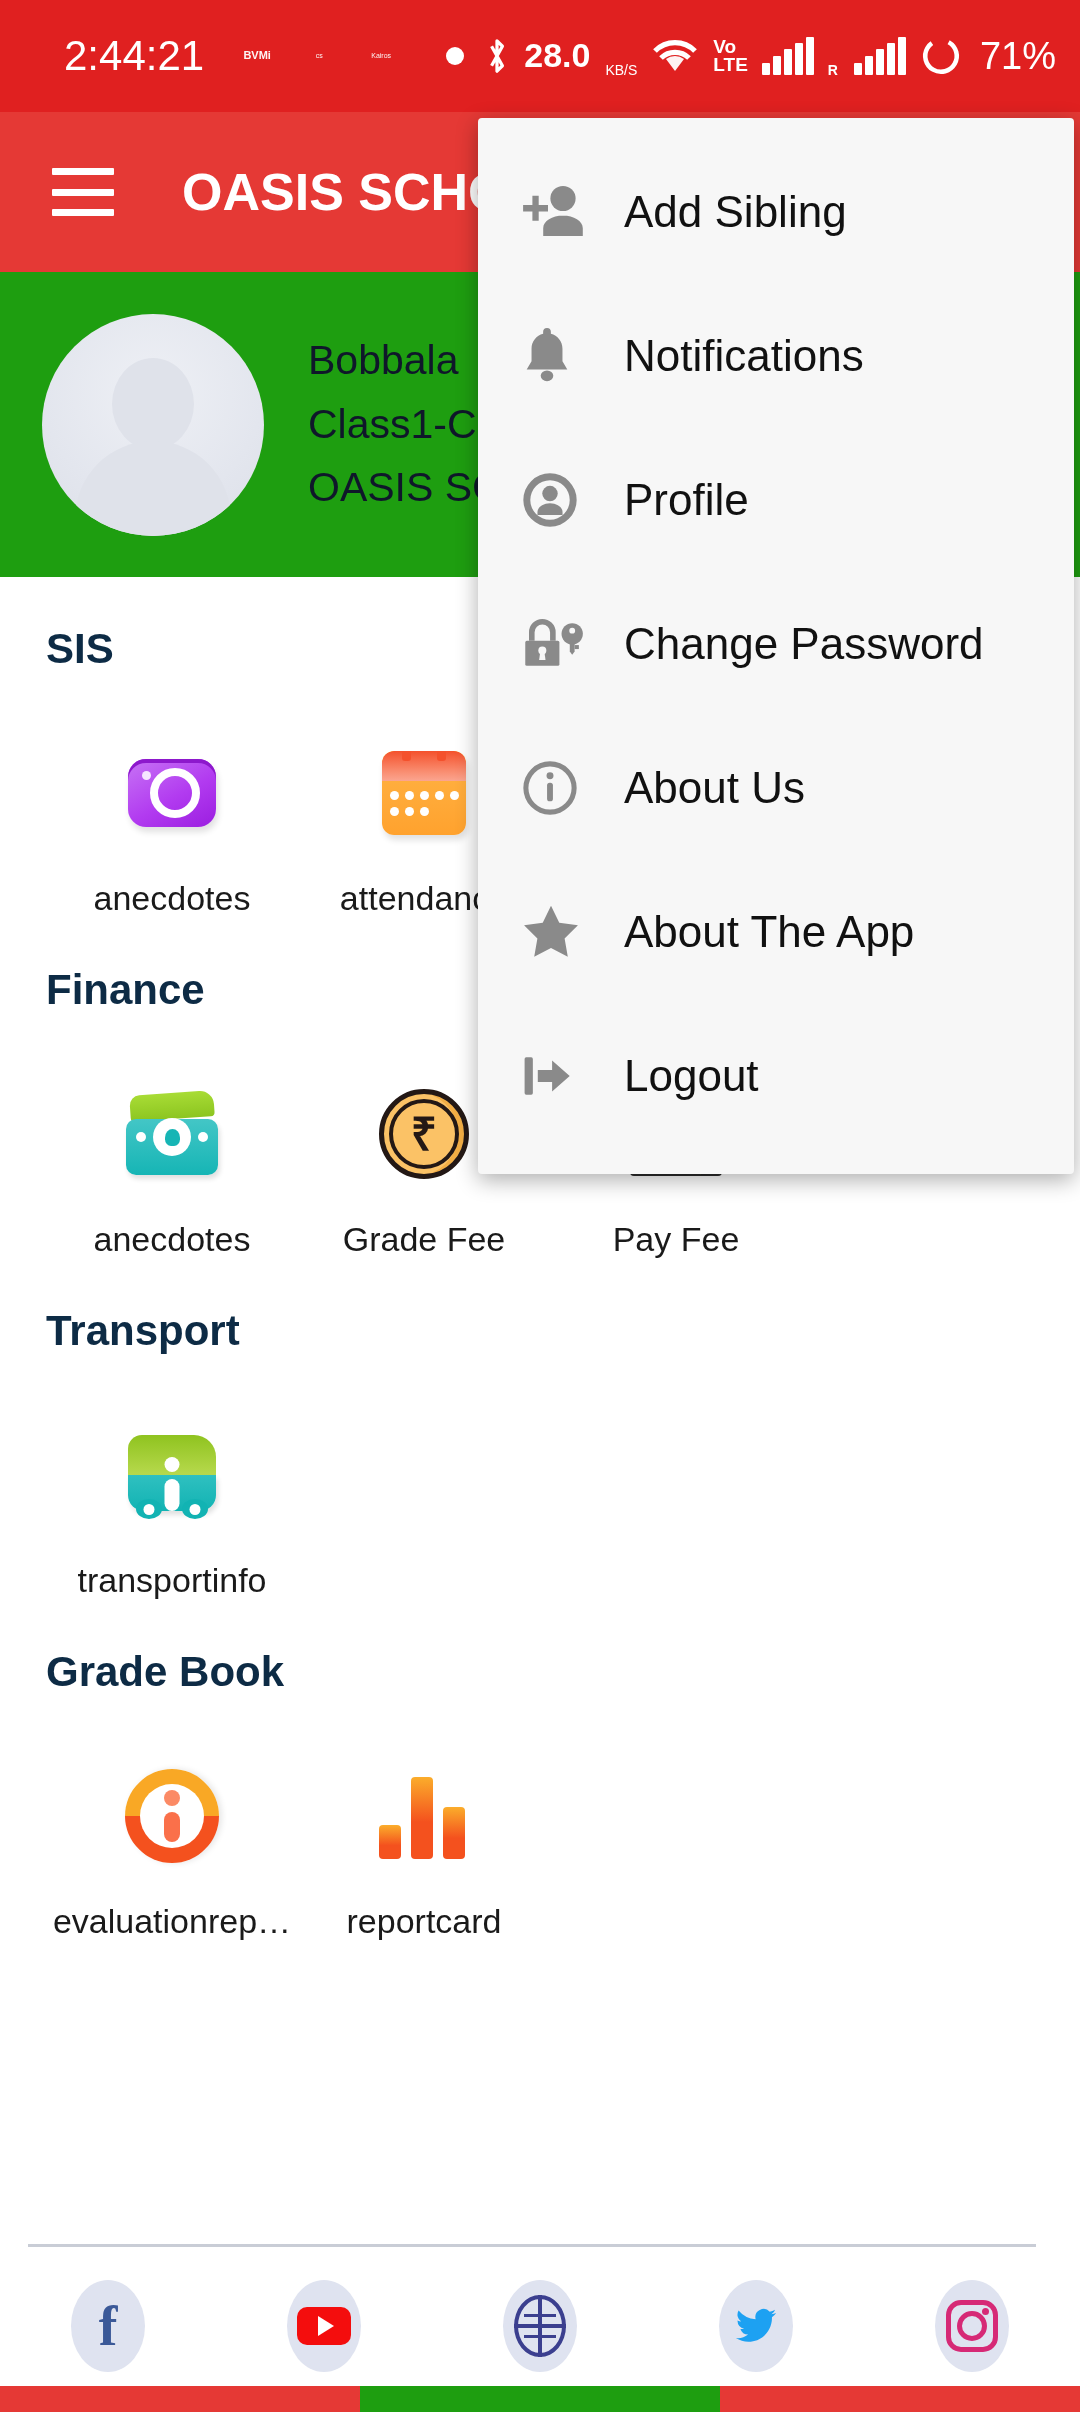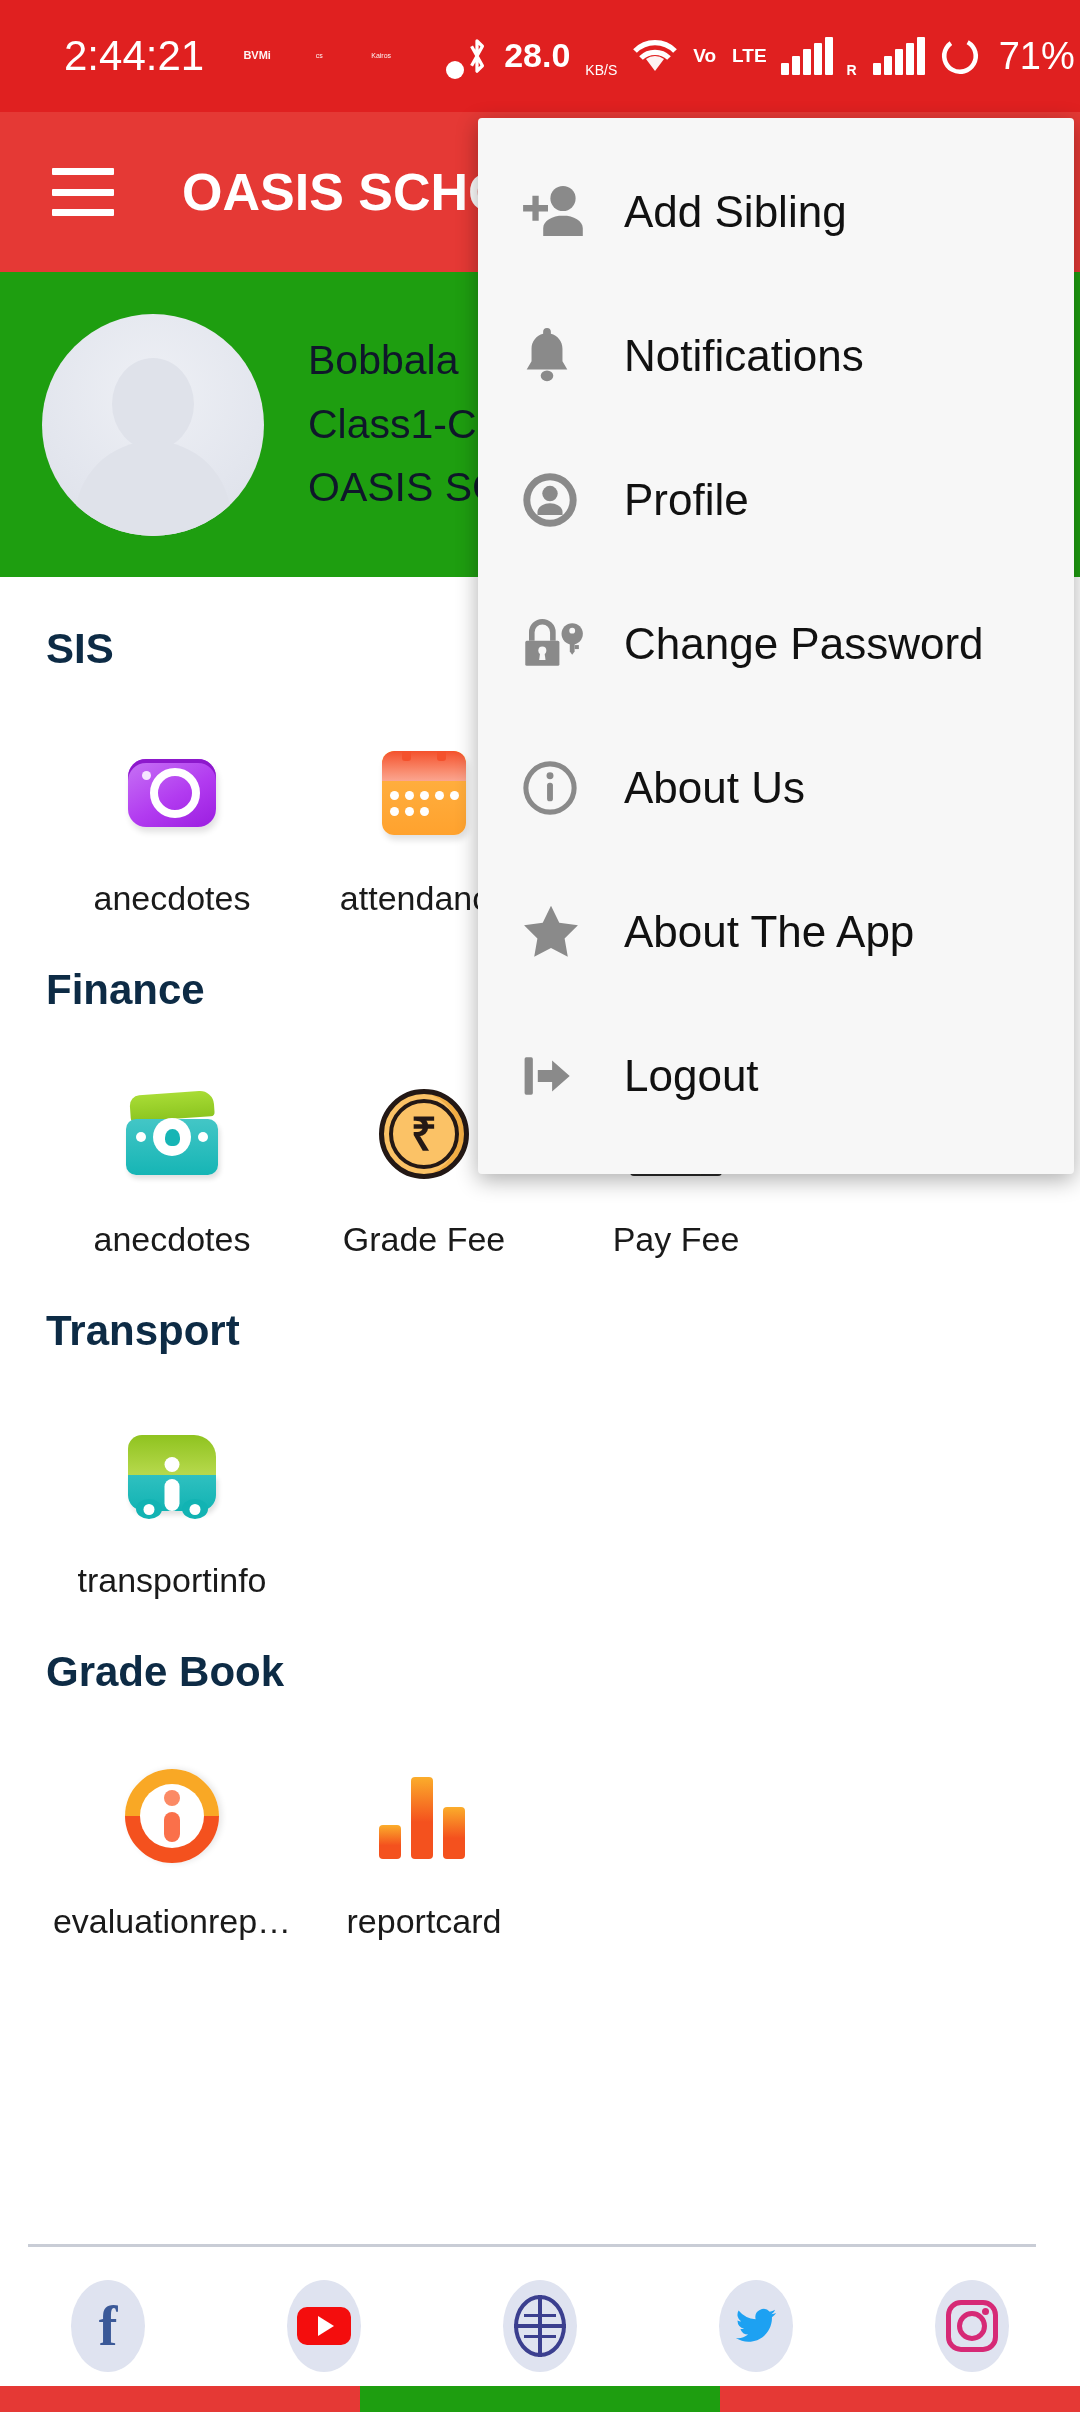--- a/index.html
+++ b/index.html
@@ -16,41 +16,41 @@
     position:absolute; top:0; left:0; width:1080px; height:112px;
     background:#e02020;
     display:flex; align-items:center;
     padding:0 24px 0 0;
     color:#fff;
   }
   .sb-clock{
     font-size:42px; font-weight:400; letter-spacing:0px;
     margin-left:64px; line-height:1;
   }
-  .sb-notifs{ display:flex; align-items:flex-end; gap:16px; margin-left:30px; }
+  .sb-notifs{ display:flex; align-items:center; gap:16px; margin-left:30px; }
   .sb-logo{ width:46px; height:46px; position:relative; opacity:.95; }
   .sb-logo span{
     position:absolute; left:0; right:0; text-align:center;
     font-size:11px; font-weight:bold; color:#fff; line-height:1.05;
     top:50%; transform:translateY(-50%);
     white-space:nowrap; overflow:hidden;
   }
   .sb-logo .cap{ font-size:7px; font-weight:400; }
   .sb-dot{
     width:18px;height:18px;border-radius:50%;background:#fff;margin-left:26px;
   }
   .sb-right{ margin-left:auto; display:flex; align-items:center; gap:14px; }
   .sb-kbs{
     display:flex;align-items:center;line-height:0.92;gap:15px;
   }
   .sb-kbs b{ font-size:34px; font-weight:700; }
   .sb-kbs i{ font-size:14px; font-weight:400; font-style:normal;margin-top:28px; }
   .sb-volte{
-    display:flex;flex-direction:row;align-items:flex-start;line-height:0.95;
-    font-size:19px;font-weight:700;gap:16px;
+    display:flex;flex-direction:column;align-items:flex-start;line-height:0.95;
+    font-size:19px;font-weight:700;
   }
   .sb-batt{ font-size:38px; font-weight:400; margin-left:4px;}
   .bars{ display:flex; align-items:flex-end; gap:3px; height:38px; }
   .bars i{ display:block; width:8px; background:#fff; border-radius:1px; }
   .roam{ font-size:14px; font-weight:700; align-self:flex-end; margin-right:2px;}
 
   
   .appbar{
     position:absolute; top:112px; left:0; width:1080px; height:160px;
     background:#e53935; display:flex; align-items:center;

